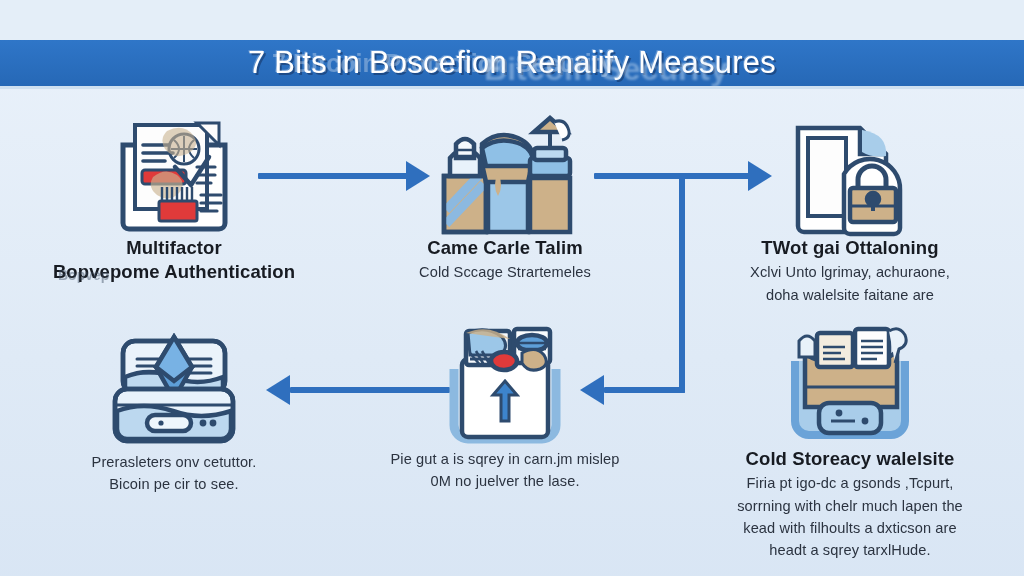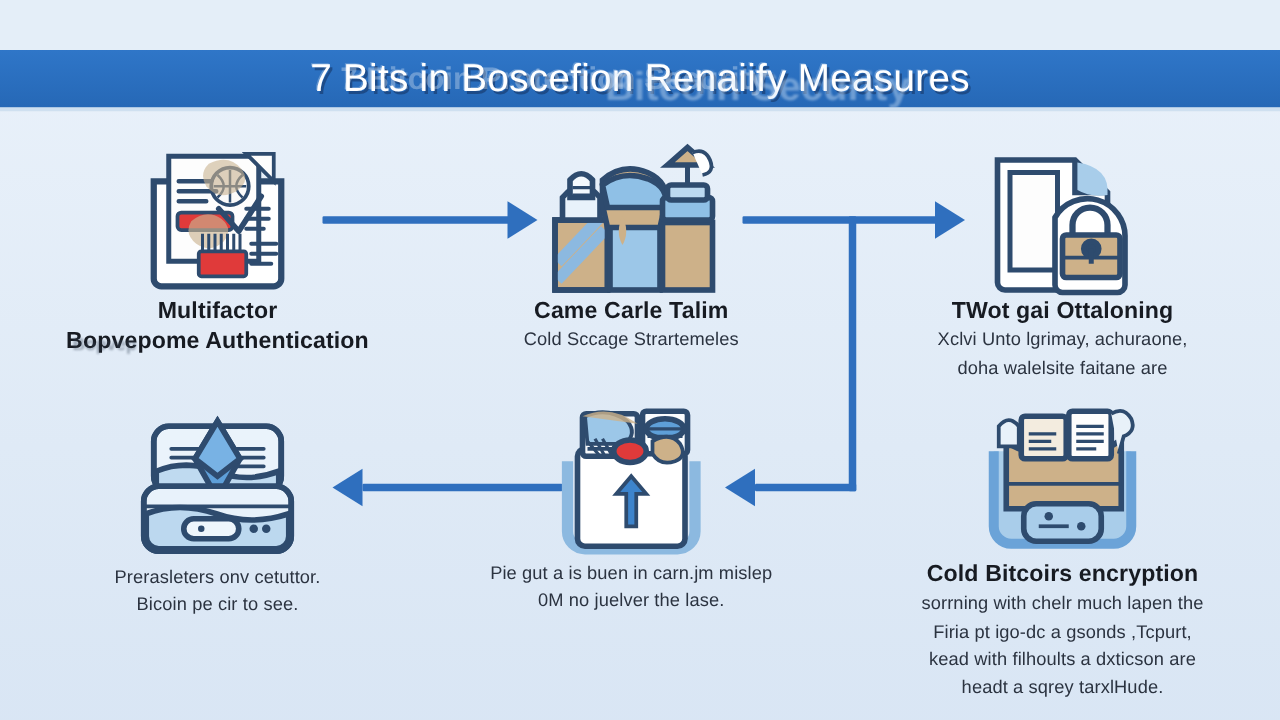--- a/index.html
+++ b/index.html
@@ -220,21 +220,21 @@
           <rect x="84" y="4" width="36" height="34" rx="3" fill="#fafcfe"></rect>
           <ellipse cx="102" cy="18" rx="15" ry="8" fill="#5e9fd8"></ellipse>
           <path d="M88 18 h28 M88 24 h28" stroke-width="2.6"></path>
           <ellipse cx="74" cy="36" rx="13" ry="9" fill="#e03a3a"></ellipse>
           <path d="M92 28 q14 -8 22 2 q6 10 -4 14 q-12 4 -18 -6 z" fill="#cdb189" stroke-width="3"></path>
           <path d="M40 28 l10 12 M46 26 l8 14 M52 26 l8 14" stroke-width="2.6"></path>
         </g>
       </svg>
     </div>
     <div>
-      <div class="cap-b blurline">Pie gut a is buen in carn.jm mislep</div>
+      <div class="cap-b blurline">Pie gut a is sqrey in carn.jm mislep</div>
       <div class="cap-b blurline">0M no juelver the lase.</div>
     </div>
   </div>
 
   <div class="cell" style="left:700px;top:285px;">
     <div class="icon-box">
       <svg width="150" height="122" viewBox="0 0 150 122">
         <g stroke="#2e4b6e" stroke-width="4.5">
           <path d="M20 36 v60 a14 14 0 0 0 14 14 h82 a14 14 0 0 0 14 -14 V36" fill="#a9cdea" stroke="#6ba3d8" stroke-width="8"></path>
           <path d="M30 28 q16 14 32 0 q16 -14 32 0 q14 12 28 -2 v56 H30 z" fill="#cdb189"></path>
@@ -246,21 +246,21 @@
           <path d="M24 16 q8 -10 16 0 v16 H24 z" fill="#e8f1f9" stroke-width="3"></path>
           <path d="M114 6 q10 -6 16 4 q4 10 -6 14 l-4 14" fill="#e8f1f9" stroke-width="3"></path>
           <rect x="44" y="78" width="62" height="30" rx="10" fill="#a9cdea"></rect>
           <path d="M56 96 h24" stroke-width="3"></path>
           <circle cx="64" cy="88" r="3.4" fill="#2e4b6e" stroke="none"></circle>
           <circle cx="90" cy="96" r="3.4" fill="#2e4b6e" stroke="none"></circle>
         </g>
       </svg>
     </div>
     <div>
-      <div class="cap-h">Cold Bitcoirs encryption</div>
+      <div class="cap-h">Cold Storeacy walelsite</div>
+      <div class="cap-b blurline">Firia pt igo-dc a gsonds ,Tcpurt,</div>
       <div class="cap-b blurline">sorrning with chelr much lapen the</div>
-      <div class="cap-b blurline">Firia pt igo-dc a gsonds ,Tcpurt,</div>
       <div class="cap-b blurline">kead with filhoults a dxticson are</div>
       <div class="cap-b blurline">headt a sqrey tarxlHude.</div>
     </div>
   </div>
 
 </div>
 
 </body></html>

